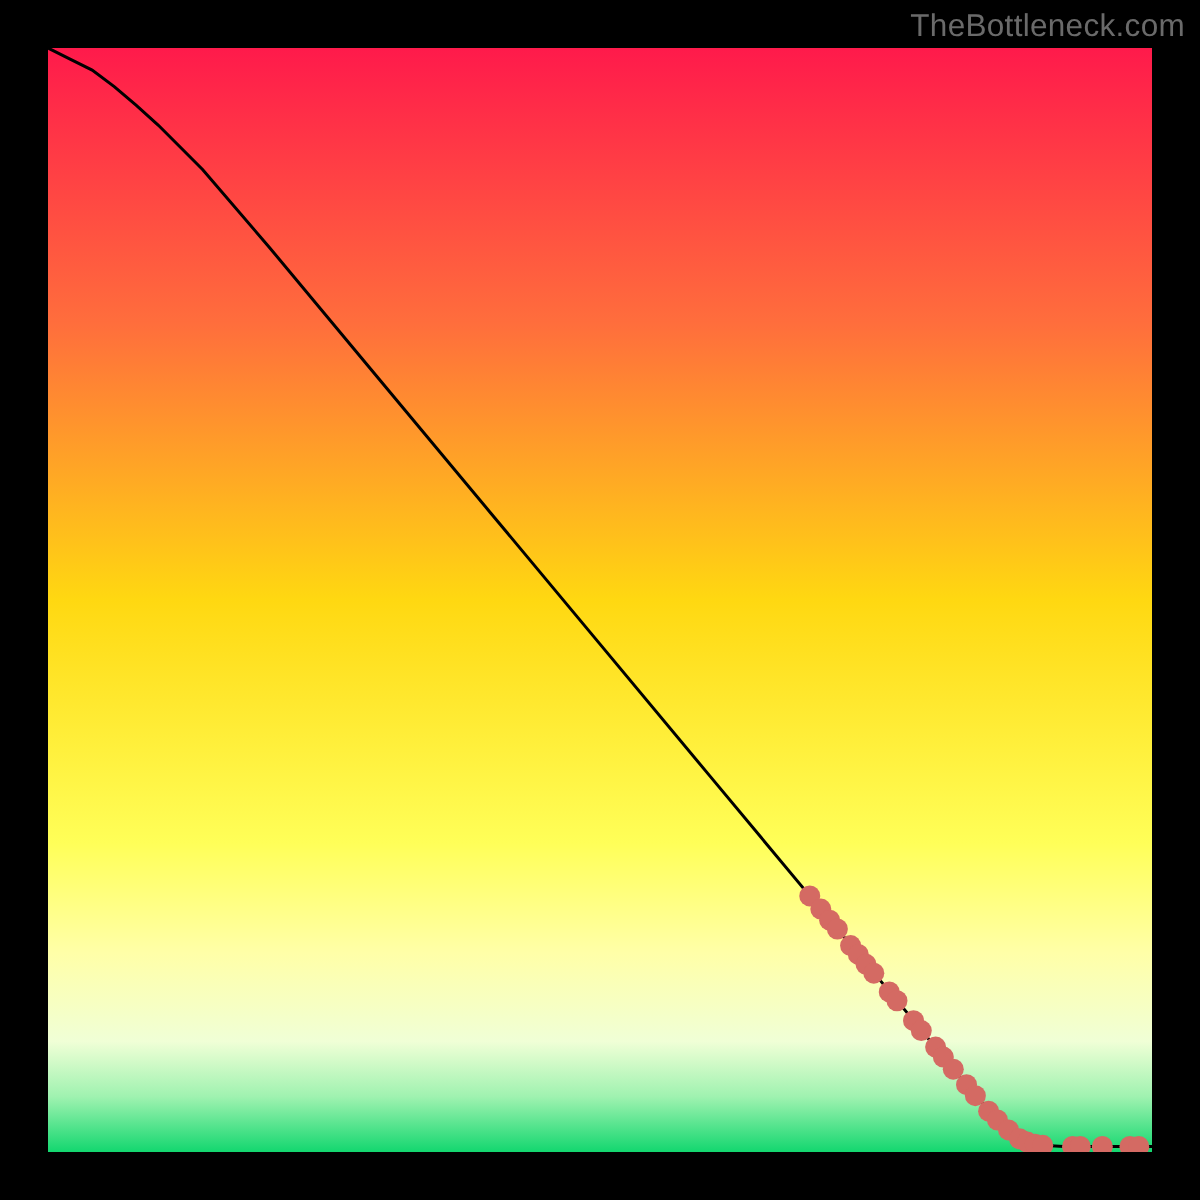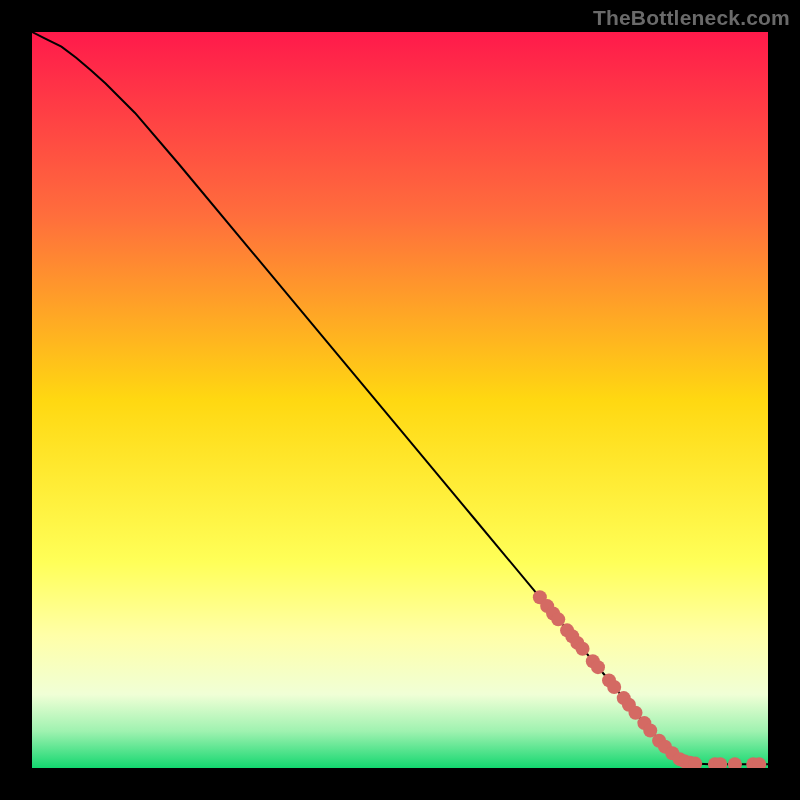--- a/index.html
+++ b/index.html
@@ -27,21 +27,21 @@
     height: 736px;
     overflow: hidden;
   }
   .attribution {
     position: absolute;
     top: 6px;
     right: 10px;
     color: #6a6a6a;
     font-size: 21px;
     letter-spacing: 0.2px;
-    font-weight: 700;
+    font-weight: 400;
     user-select: none;
   }
 </style>
 </head>
 <body>
 
 <div class="frame">
   <div class="plot">
     <svg id="chart-svg" width="736" height="736" viewBox="0 0 736 736" preserveAspectRatio="none">
       <defs>

